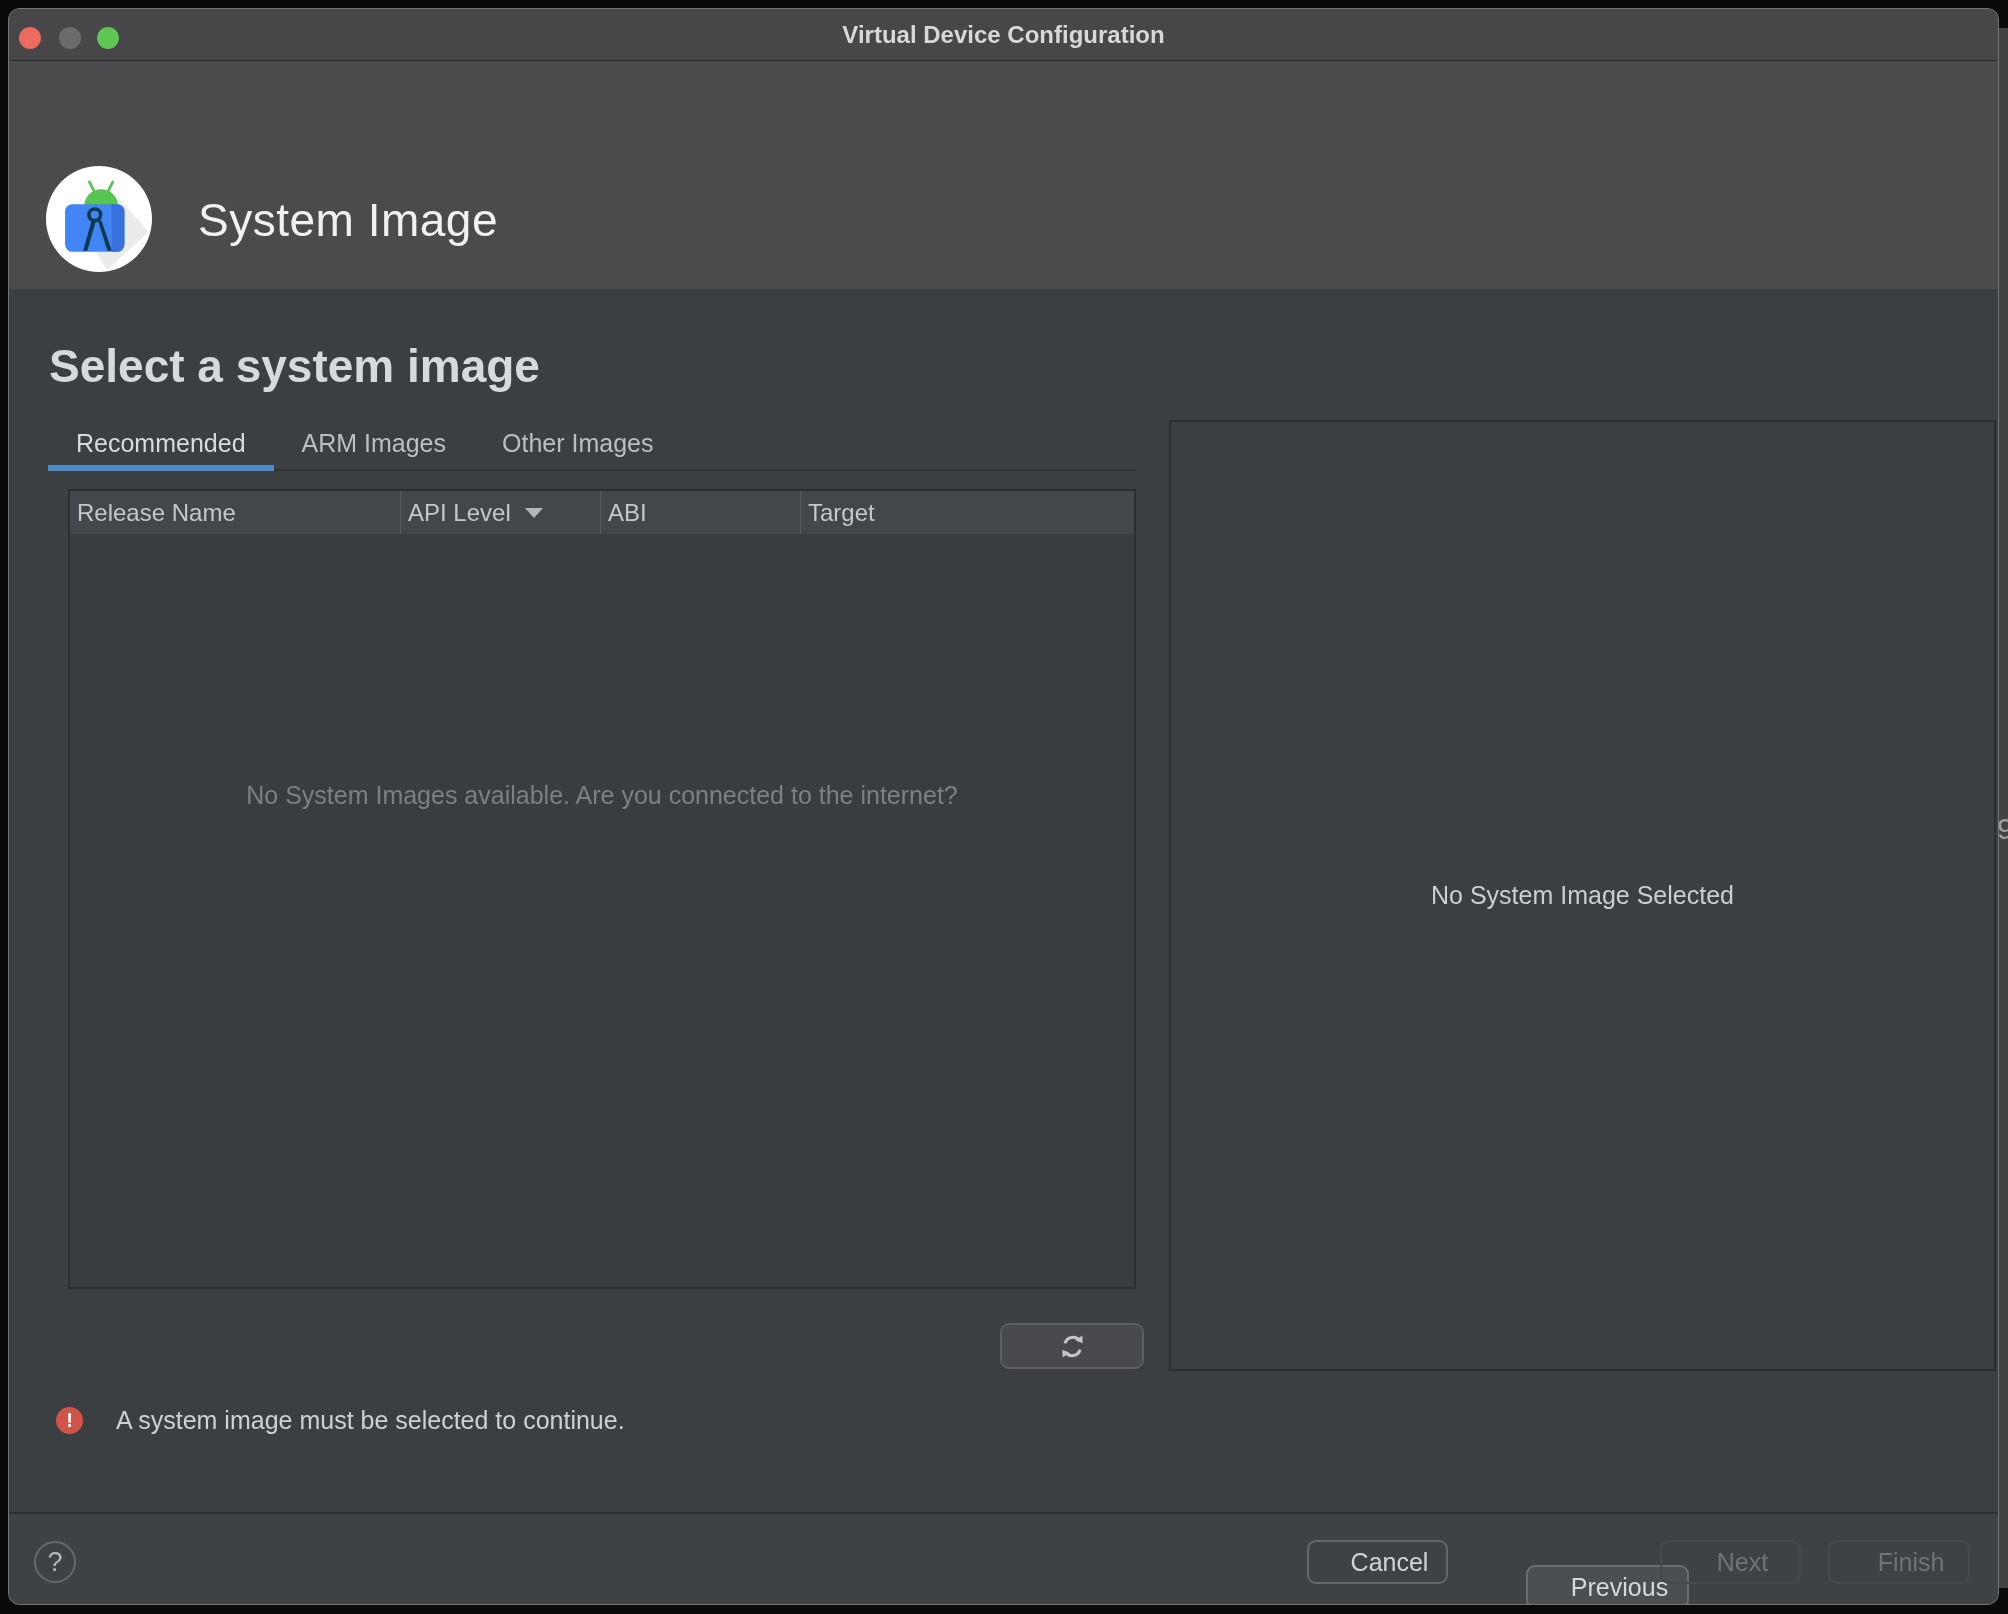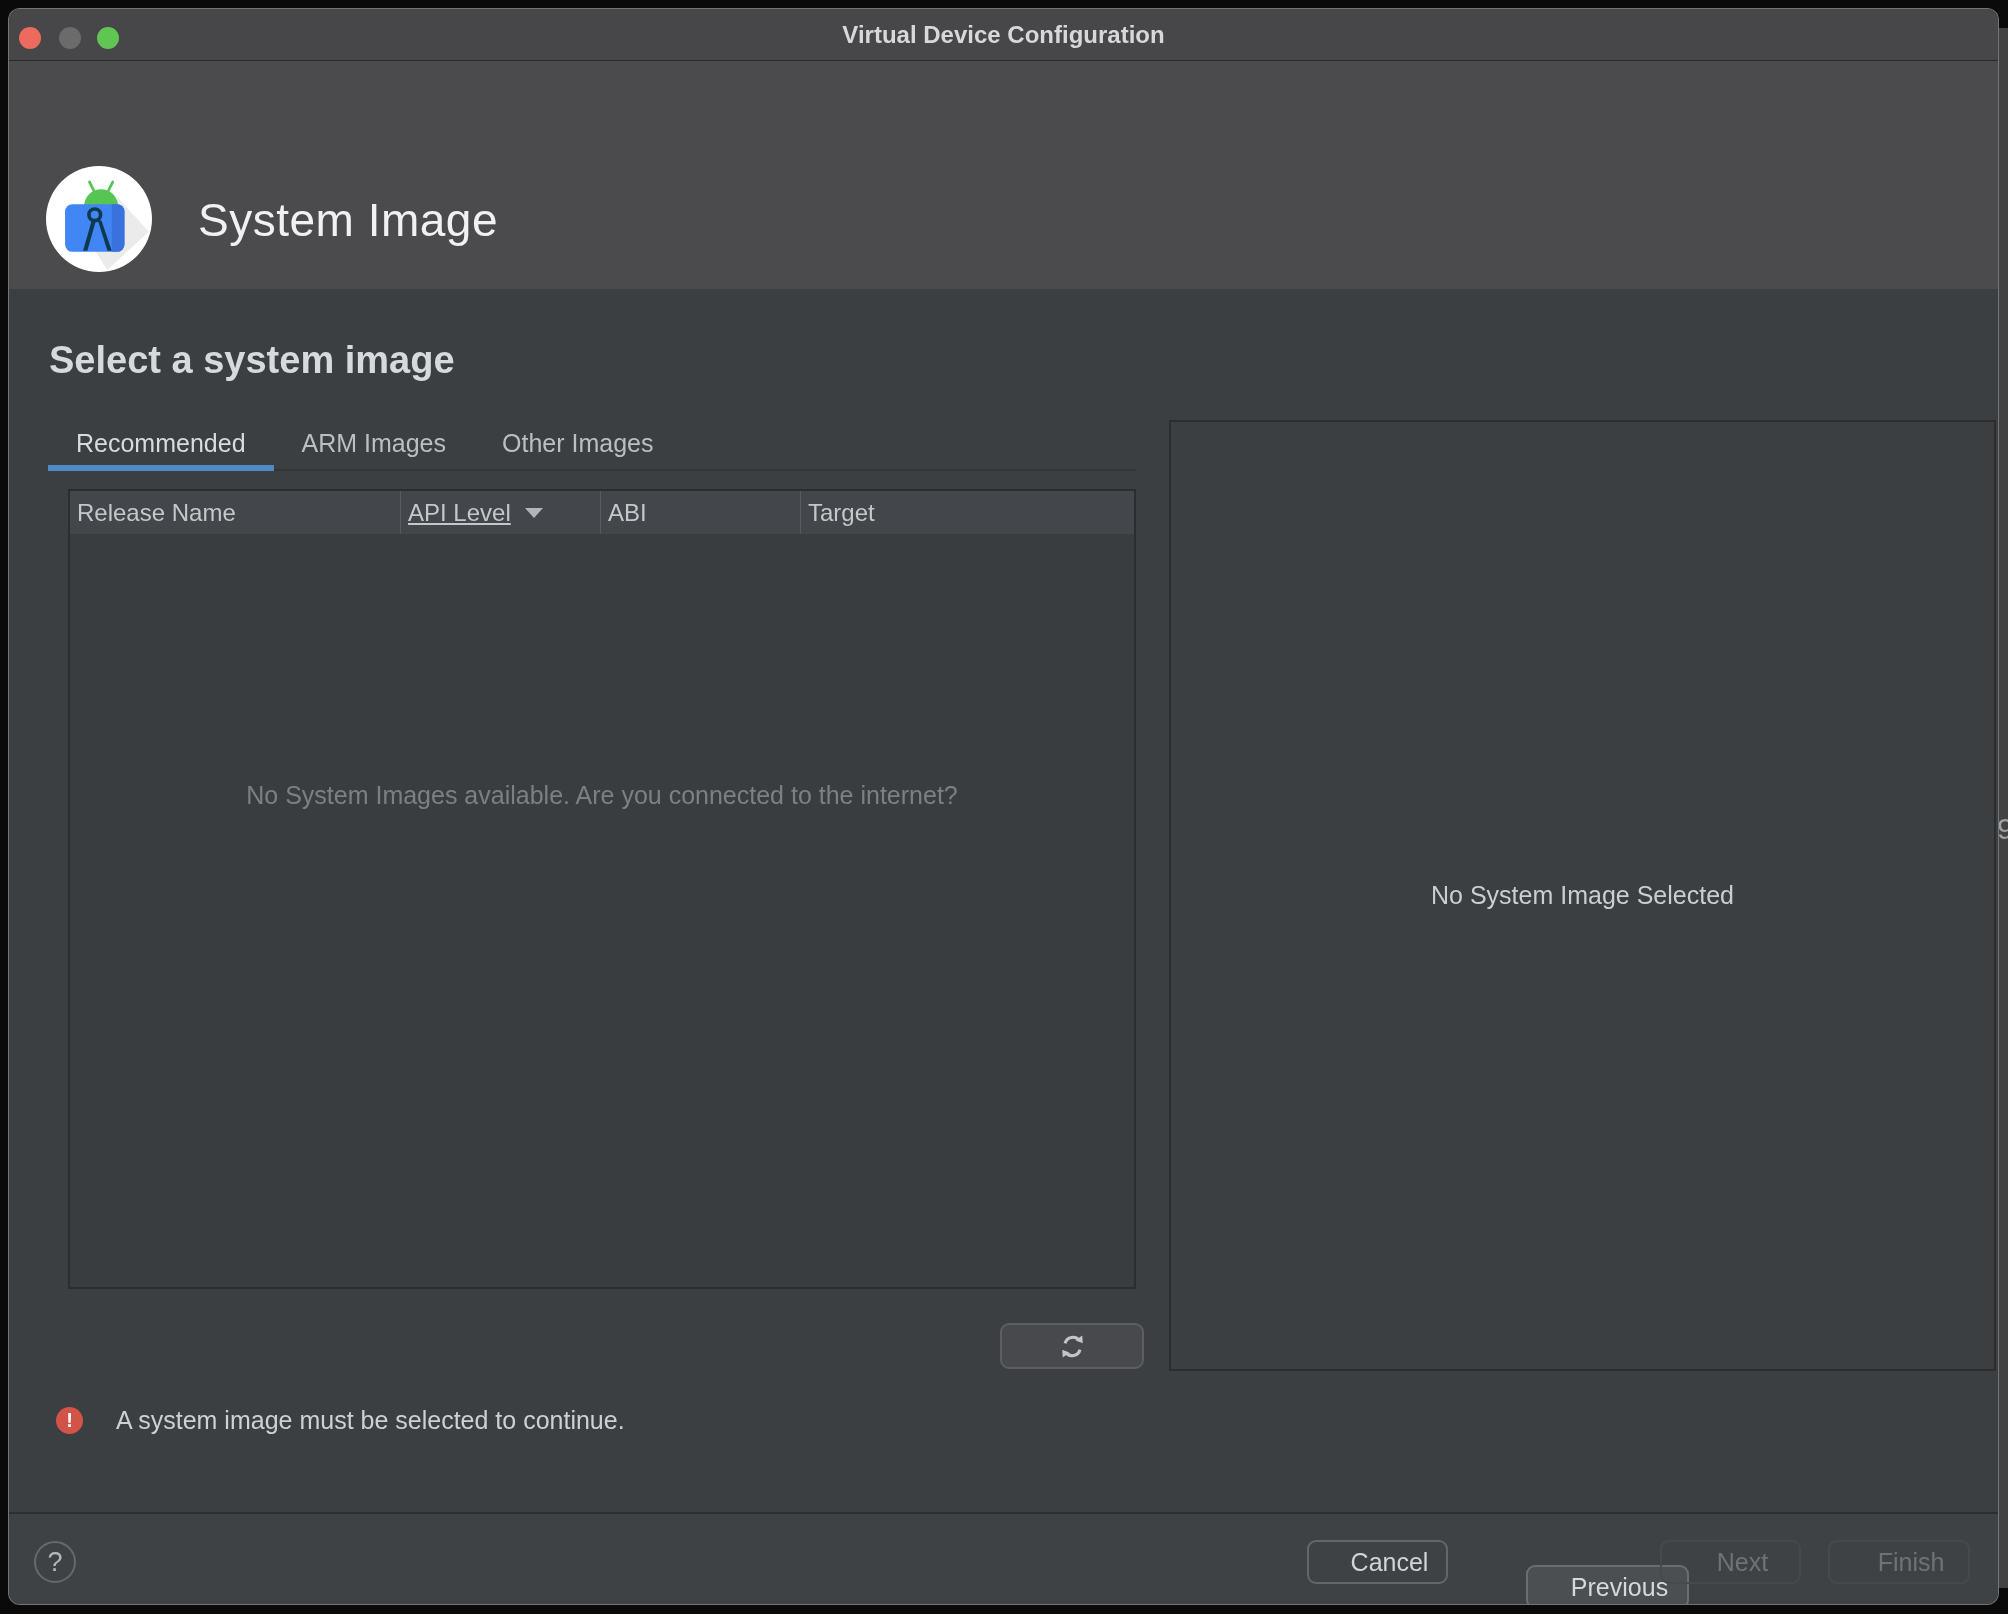--- a/index.html
+++ b/index.html
@@ -52,21 +52,21 @@
   }
   .logo { position:absolute; left:37px; top:105px; width:106px; height:106px; }
   .banner-title {
     position:absolute; left:189px; top:132px;
     font-size:46px; color:#f0f1f2; letter-spacing:0.5px;
   }
 
   
   .heading {
     position:absolute; left:40px; top:330px;
-    font-size:38px; font-weight:bold; color:#d7dadc;
+    font-size:46px; font-weight:bold; color:#d7dadc;
   }
 
   .tabs {
     position:absolute; left:39px; top:410px; width:1088px; height:52px;
     display:flex; align-items:stretch;
     border-bottom:2px solid #333639;
     text-align:center;
   }
   .tab {
     padding:0 28px; font-size:25px; line-height:48px; color:#bcbfc1;
@@ -81,21 +81,21 @@
   .table {
     position:absolute; left:59px; top:480px; width:1068px; height:800px;
     background:#3a3d3f; border:2px solid #2b2d2f;
   }
   .thead { display:flex; height:43px; background:#43464a; }
   .th {
     font-size:24px; color:#c5c8ca; line-height:43px; padding-left:7px;
     white-space:nowrap; display:flex; align-items:center; gap:14px;
   }
   .th + .th { border-left:1px solid #595c5f; }
-  .th.c1 { width:330px; } .th.c2 { width:200px;text-decoration:underline; } .th.c3 { width:200px; } .th.c4 { flex:1; }
+  .th.c1 { width:330px; } .th.c2 { width:200px; } .th.c3 { width:200px; } .th.c4 { flex:1; }
   .sort-arrow {
     width:0; height:0; display:inline-block;
     border-left:9px solid transparent; border-right:9px solid transparent;
     border-top:10px solid #b3b6b8;
   }
   .table-empty {
     position:absolute; left:0; top:290px; width:100%; text-align:center;
     font-size:25px; color:#7b8083;
   }
 

